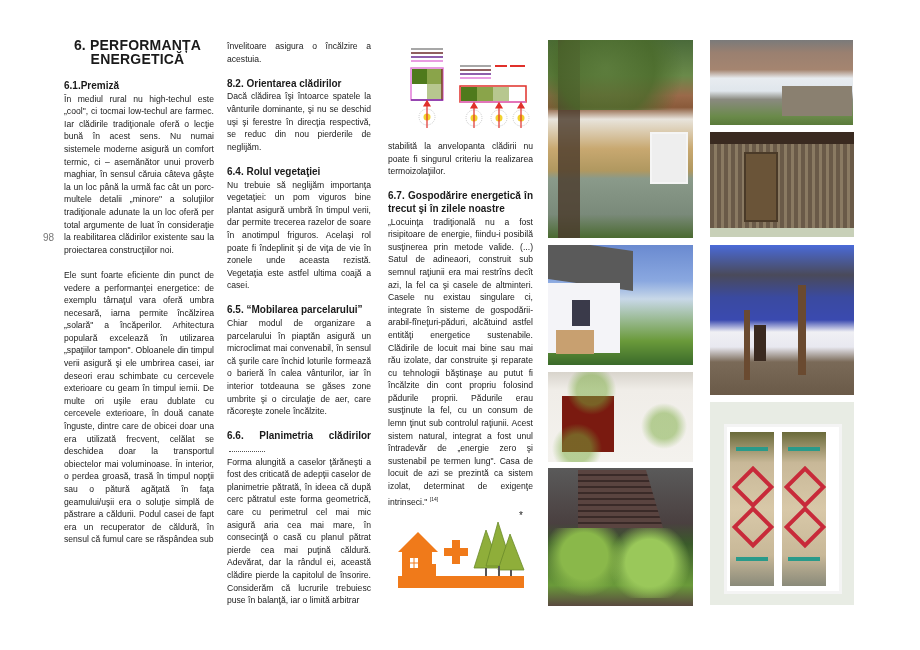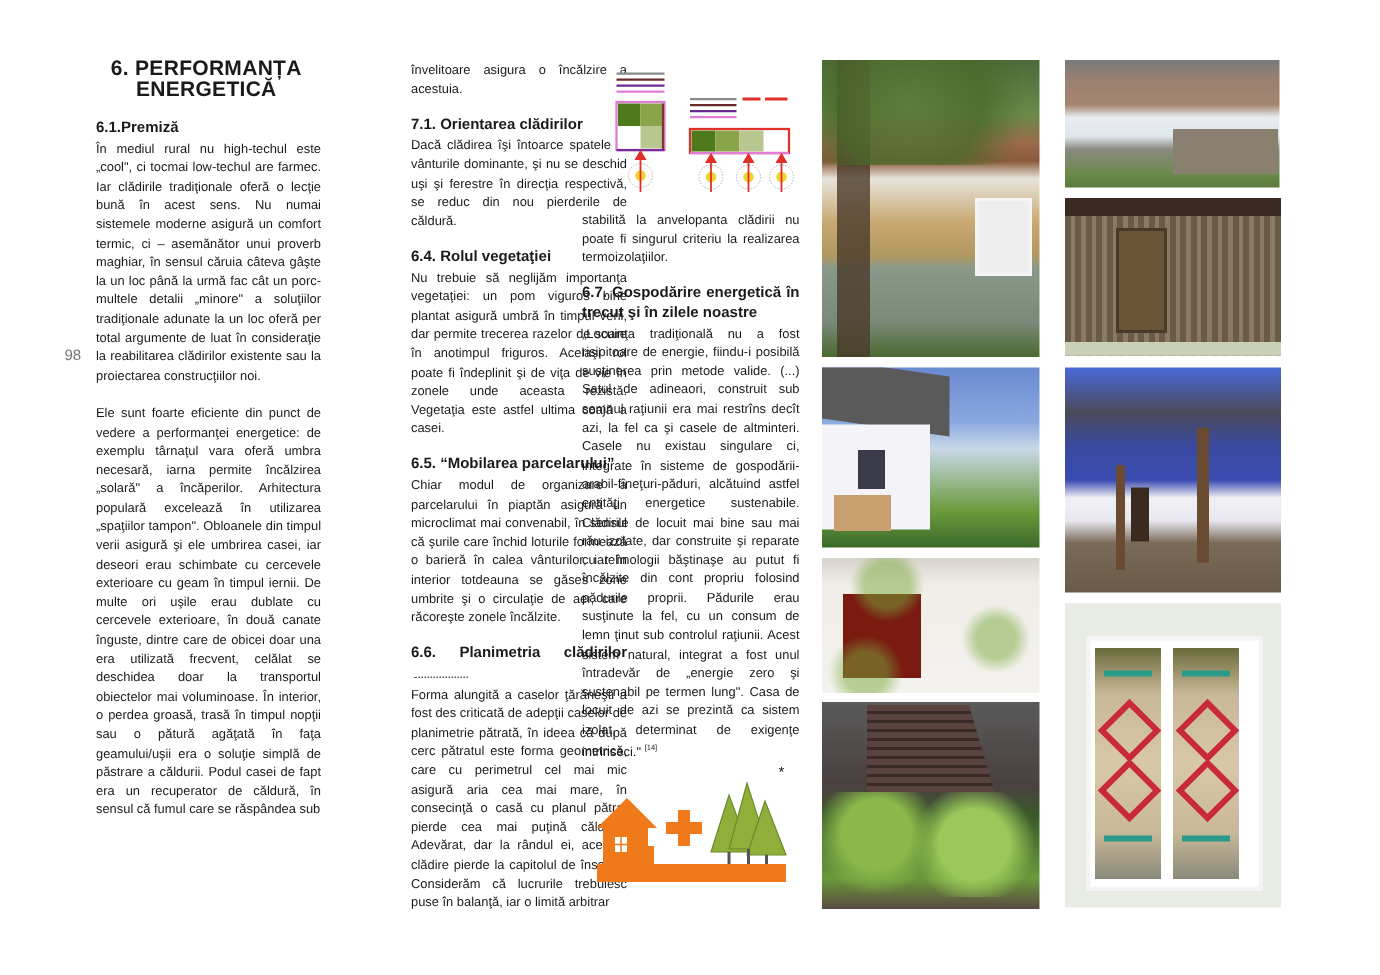--- a/index.html
+++ b/index.html
@@ -24,25 +24,25 @@
 
 <div class="pagenum">98</div>
 
 <div class="col" style="left:64px;top:80px;width:150px;">
   <h3>6.1.Premiză</h3>
   <p>În mediul rural nu high-techul este „cool", ci tocmai low-techul are farmec. Iar clădirile tradiţionale oferă o lecţie bună în acest sens. Nu numai sistemele moderne asigură un comfort termic, ci – asemănător unui proverb maghiar, în sensul căruia câteva gâşte la un loc până la urmă fac cât un porc- multele detalii „minore" a soluţiilor tradiţionale adunate la un loc oferă per total argumente de luat în consideraţie la reabilitarea clădirilor existente sau la proiectarea construcţiilor noi.</p>
   <div class="gap"></div>
   <p>Ele  sunt foarte eficiente din punct de vedere a performanţei energetice: de exemplu târnaţul vara oferă umbra necesară, iarna permite încălzirea „solară" a încăperilor. Arhitectura populară excelează în utilizarea „spaţiilor tampon". Obloanele din timpul verii asigură şi ele umbrirea casei, iar deseori erau schimbate cu cercevele exterioare cu geam în timpul iernii. De multe ori uşile erau dublate cu cercevele exterioare, în două canate înguste, dintre care de obicei doar una era utilizată frecvent, celălat se deschidea doar la transportul obiectelor mai voluminoase. În interior, o perdea groasă, trasă în timpul nopţii sau o pătură agăţată în faţa geamului/uşii era o soluţie simplă de păstrare a căldurii. Podul casei de fapt era un recuperator de căldură, în sensul că fumul care se răspândea sub</p>
 </div>
 
-<div class="col" style="left:227px;top:40px;width:144px;margin-left:47px;">
+<div class="col" style="left:227px;top:40px;width:144px;">
   <p>învelitoare asigura o încălzire a acestuia.</p>
   <div class="gap"></div>
-  <h3>7.1.  Orientarea clădirilor</h3>
-  <p>Dacă clădirea îşi întoarce spatele la vânturile dominante, şi nu se deschid uşi şi ferestre în direcţia respectivă, se reduc din nou pierderile de căldură.</p>
+  <h3>8.2.  Orientarea clădirilor</h3>
+  <p>Dacă clădirea îşi întoarce spatele la vânturile dominante, şi nu se deschid uşi şi ferestre în direcţia respectivă, se reduc din nou pierderile de neglijăm.</p>
   <div class="gap"></div>
   <h3>6.4.  Rolul vegetaţiei</h3>
   <p>Nu trebuie să neglijăm importanţa vegetaţiei: un pom viguros bine plantat asigură umbră în timpul verii, dar permite trecerea razelor de soare în anotimpul friguros. Acelaşi rol poate fi îndeplinit şi de viţa de vie în zonele unde aceasta rezistă. Vegetaţia este astfel ultima coajă a casei.</p>
   <div class="gap"></div>
   <h3>6.5.  “Mobilarea parcelarului”</h3>
   <p>Chiar modul de organizare a parcelarului în piaptăn asigură un microclimat mai convenabil, în sensul că şurile care închid loturile formează o barieră în calea vânturilor, iar în interior totdeauna se găses zone umbrite şi o circulaţie de aer, care răcoreşte zonele încălzite.</p>
   <div class="gap"></div>
   <h3><span>6.6.  Planimetria clădirilor</span><span class="dots"></span></h3>
   <p>Forma alungită a caselor ţărăneşti a fost des criticată de adepţii caselor de planimetrie pătrată, în ideea că după cerc pătratul este forma geometrică, care cu perimetrul cel mai mic asigură aria cea mai mare, în consecinţă o casă cu planul pătrat pierde cea mai puţină căldură. Adevărat, dar la rândul ei, această clădire pierde la capitolul de însorire. Considerăm că lucrurile trebuiesc puse în balanţă, iar o limită arbitrar</p>
 </div>

